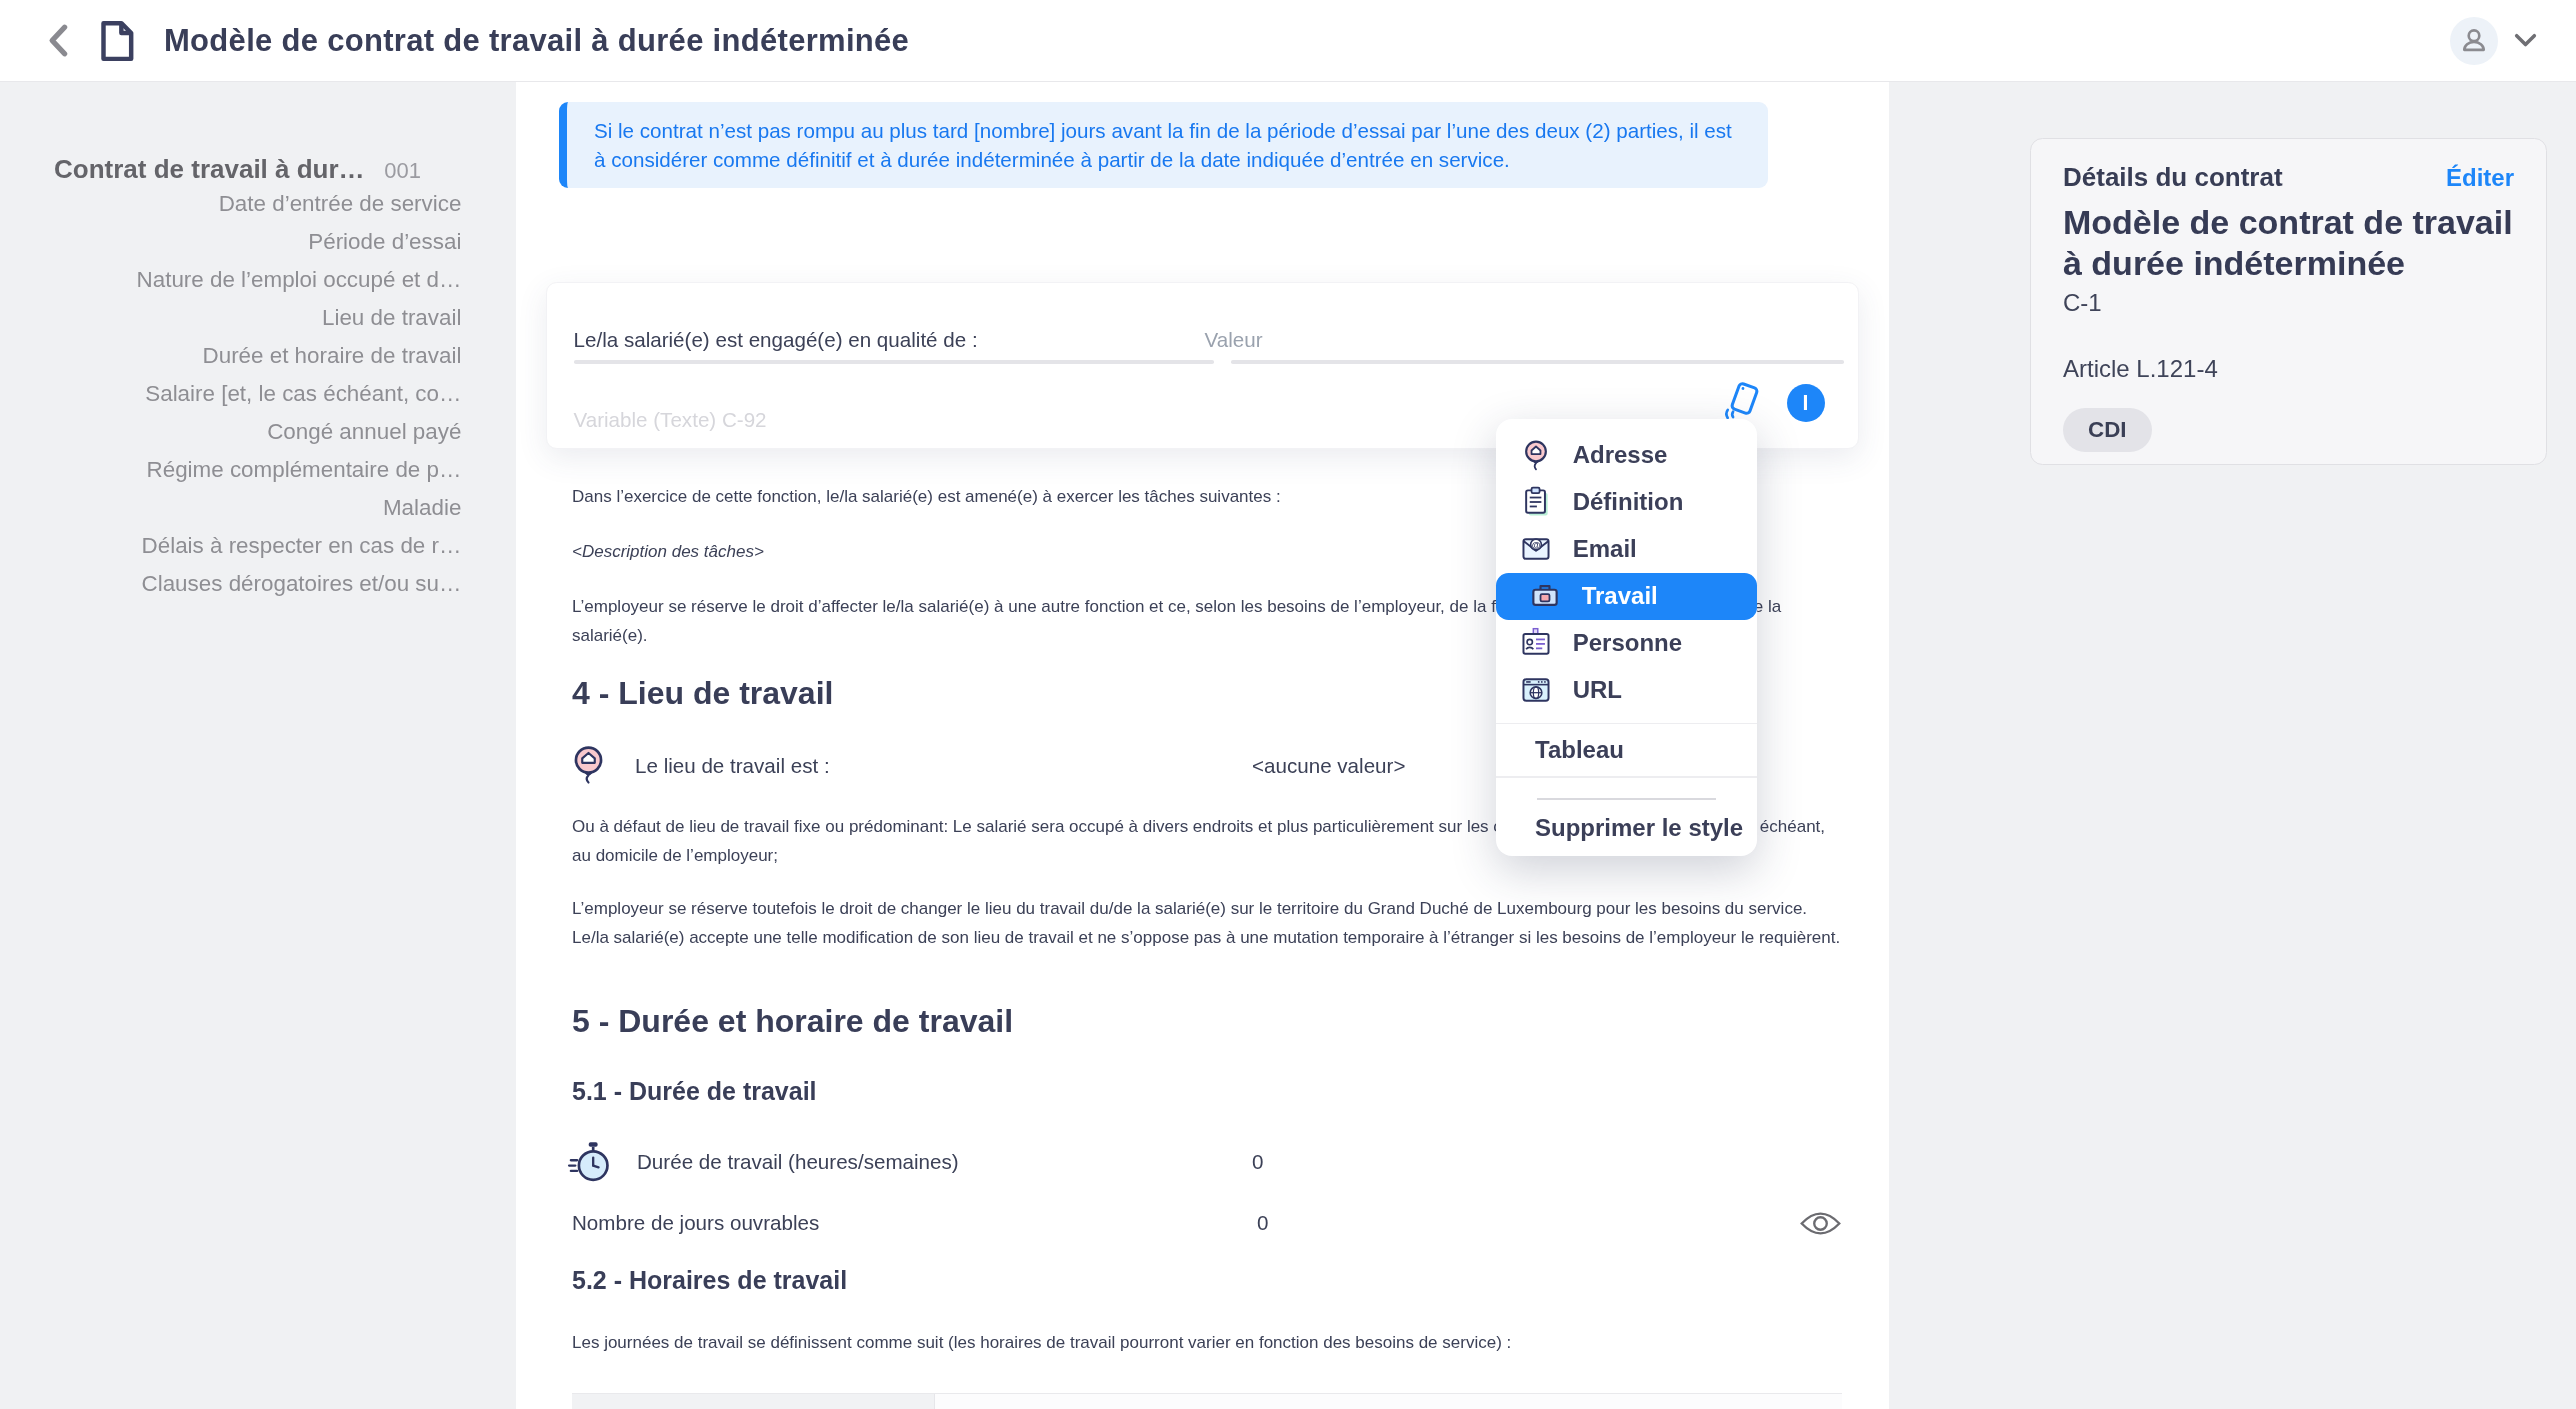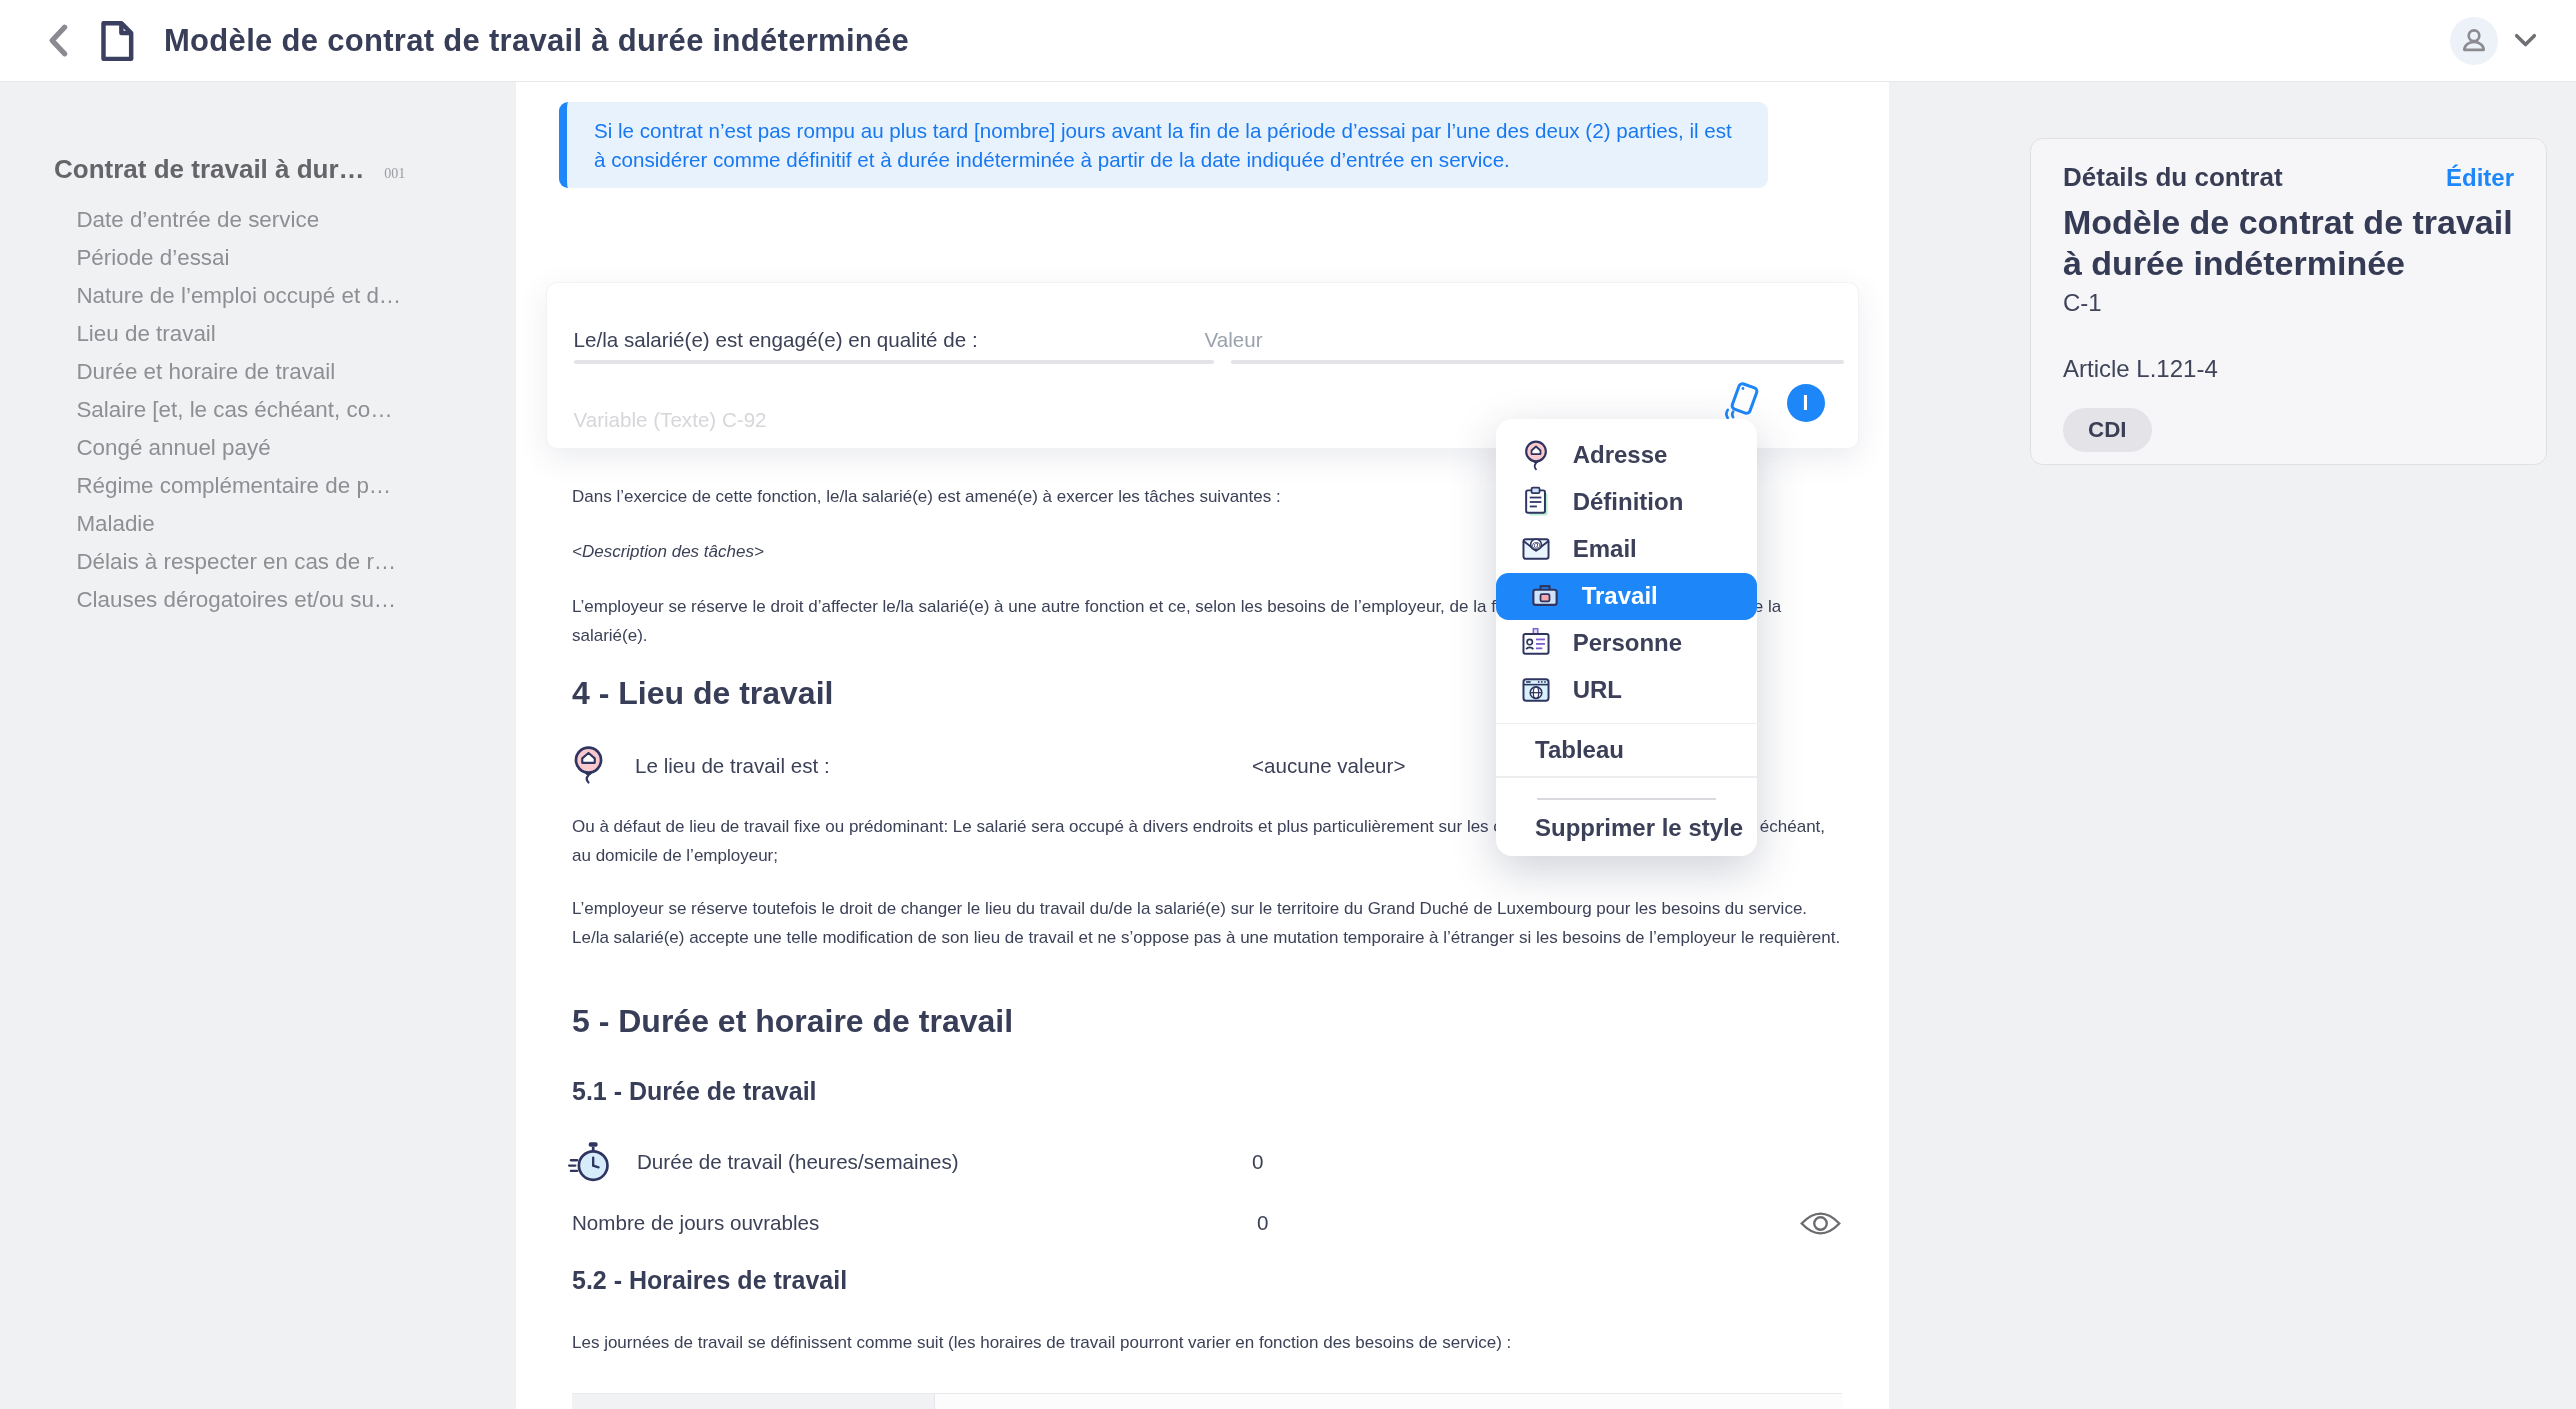--- a/index.html
+++ b/index.html
@@ -15,22 +15,22 @@
   .back-btn{width:36px;height:47px;display:flex;align-items:center;justify-content:center;cursor:pointer;}
   .doc-ic{margin:0 23px 0 16px;display:flex;}
   .hdr-title{font-size:31px;font-weight:700;color:#393e58;letter-spacing:0.3px;white-space:nowrap;}
   .hdr-right{margin-left:auto;display:flex;align-items:center;gap:16px;}
   .avatar{width:48px;height:48px;border-radius:50%;background:#edf2f8;display:flex;align-items:center;justify-content:center;}
   
   .sidebar{position:absolute;top:82px;left:0;width:516px;bottom:0;box-sizing:border-box;
     padding:72px 0 0 54px;background:#f0f1f3;}
   .sb-head{display:flex;align-items:baseline;gap:19.7px;}
   .sb-heading{font-size:26px;font-weight:700;color:#646469;white-space:nowrap;}
-  .sb-code{font-size:14px;color:#9b9ba1;font-family:Liberation Serif, serif;}
-  .sb-items{margin-top:16px;padding-left:22.4px;}
+  .sb-code{font-size:22px;color:#9b9ba1;}
+  .sb-items{padding-left:22.4px;text-align:right;}
   .sb-item{height:38px;line-height:38px;font-size:22.4px;color:#8e8e93;white-space:nowrap;
     overflow:hidden;max-width:385px;cursor:pointer;}
   
   .content{position:absolute;left:516px;top:82px;width:1373px;height:1327px;background:#ffffff;overflow:hidden;}
   .abs{position:absolute;}
   .info-box{left:43px;top:19.7px;width:1209px;box-sizing:border-box;background:#e8f2fd;
     border-left:8px solid #1d86f9;border-radius:9px;padding:14.3px 27px;
     font-size:20.6px;line-height:29px;color:#1878f0;font-weight:500;}
   .h2{font-size:32px;font-weight:700;color:#393e58;white-space:nowrap;}
   .h3{font-size:25px;font-weight:700;color:#393e58;white-space:nowrap;}

